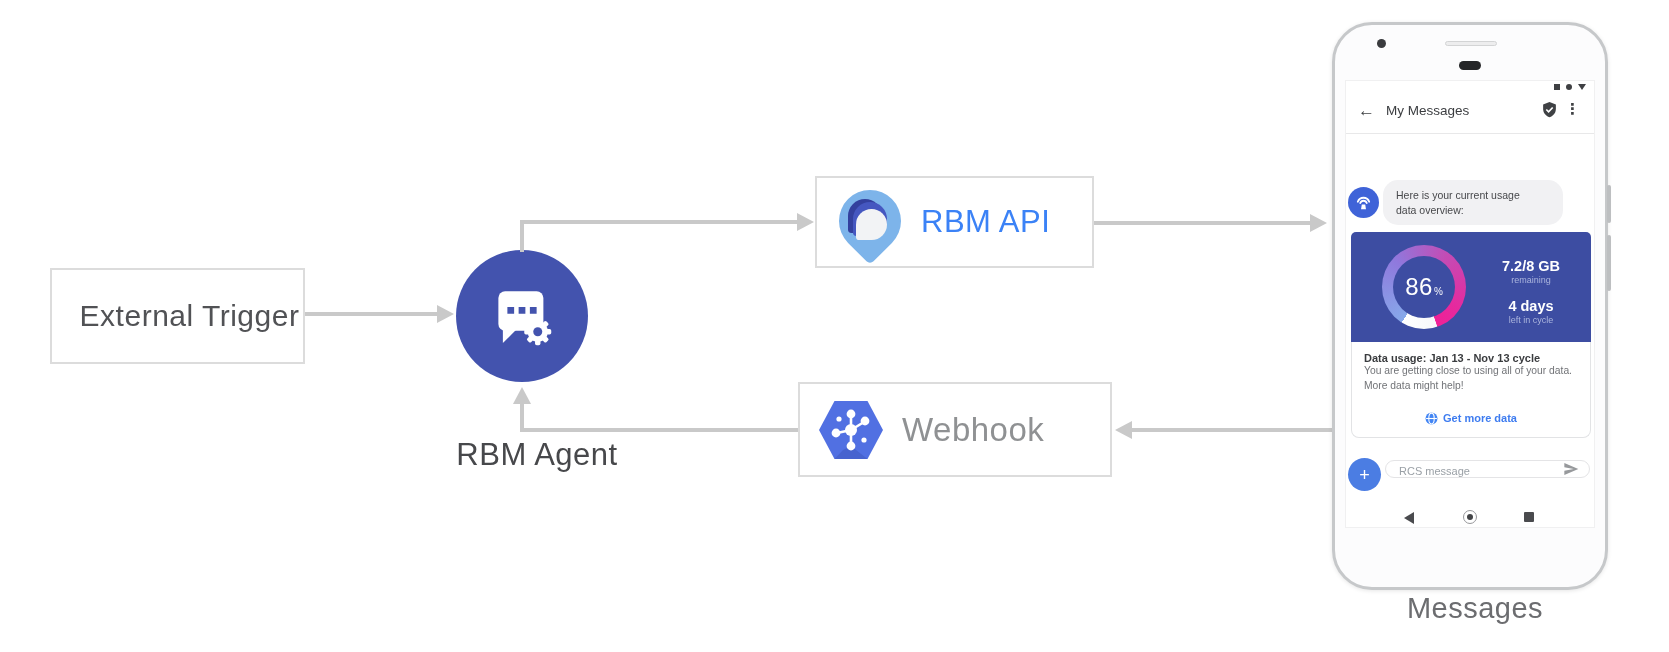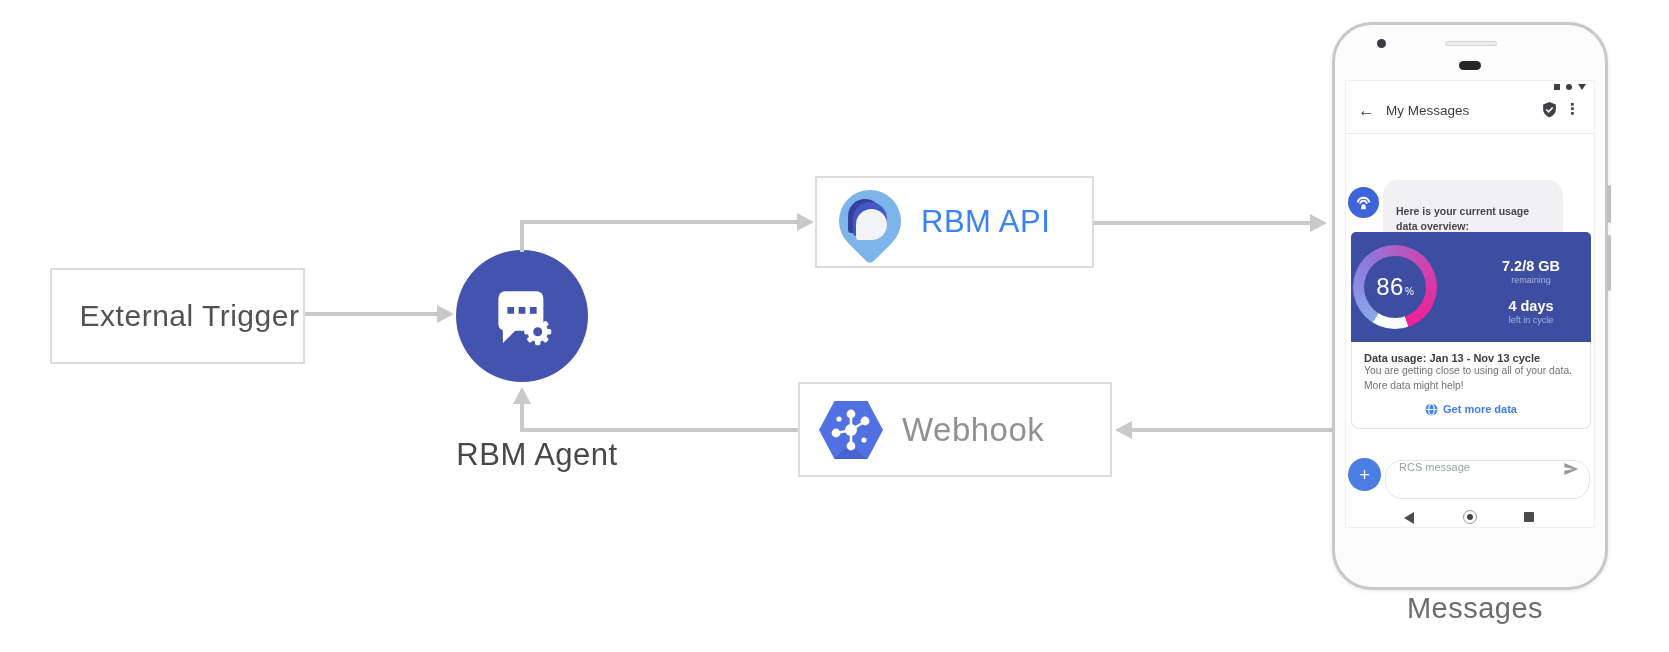--- a/index.html
+++ b/index.html
@@ -49,42 +49,42 @@
   .st-tr { width:0; height:0; border-left:4px solid transparent; border-right:4px solid transparent; border-top:6px solid #3f4043; }
 
   .appbar { position:absolute; top:13px; left:0; right:0; height:40px; }
   .backarrow { position:absolute; left:12px; top:8px; font-size:17px; color:#3f4144; line-height:1; }
   .apptitle { position:absolute; left:40px; top:9px; font-size:13.5px; font-weight:500; color:#3b3d40; }
   .shield { position:absolute; right:36px; top:7px; }
   .menudots { position:absolute; right:14px; top:6px; font-size:15px; font-weight:700; color:#3f4144; }
   .appbar-div { position:absolute; top:52px; left:0; right:0; height:1px; background:#e8e8e9; }
 
   .avatar { position:absolute; left:2px; top:106px; width:31px; height:31px; border-radius:50%; background:#3f63d8; display:flex; align-items:center; justify-content:center; }
-  .bubble { position:absolute; left:37px; top:99px; width:180px; background:#f1f1f3; border-radius:15px; padding:24px 13px; font-size:10.5px; line-height:1.4; color:#47484b;font-weight:bold; }
+  .bubble { position:absolute; left:37px; top:99px; width:180px; background:#f1f1f3; border-radius:15px; padding:8px 13px; font-size:10.5px; line-height:1.4; color:#47484b; }
 
   .rich-card { position:absolute; left:5px; top:151px; width:240px; }
   .rc-blue { position:relative; height:110px; background:#3d4da2; border-radius:5px 5px 0 0; }
-  .donut { position:absolute; left:2px; top:13px; width:84px; height:84px; border-radius:50%;
+  .donut { position:absolute; left:31px; top:13px; width:84px; height:84px; border-radius:50%;
            background:conic-gradient(from 212deg, #87a9ea 0deg, #8f79dd 100deg, #c44bb4 185deg, #e62a9e 270deg, #ef2097 309deg, #f7f8fa 310deg, #ffffff 360deg);
            display:flex; align-items:center; justify-content:center; }
   .donut-in { width:62px; height:62px; border-radius:50%; background:#3d4da2; display:flex; align-items:center; justify-content:center; color:#fff; }
   .pct { font-size:24px; font-weight:400; letter-spacing:.5px; }
   .pctu { font-size:10px; margin-top:9px; margin-left:1px; opacity:.95; }
   .rc-stats { position:absolute; right:4px; top:26px; width:112px; text-align:center; color:#fff; }
   .rc-big { font-size:14.5px; font-weight:700; }
   .rc-sub { font-size:9px; color:#aab4dd; margin-top:1px; }
   .rc-gap { height:13px; }
   .rc-white { background:#fff; border:1px solid #e2e3e5; border-top:none; border-radius:0 0 8px 8px; padding:10px 12px 12px; }
   .rc-title { font-size:11px; font-weight:700; color:#3a3c3f; }
   .rc-body { font-size:10.3px; color:#717377; line-height:1.45; }
-  .rc-link { margin-top:9px; display:flex; align-items:center; justify-content:center; gap:5px; }
+  .rc-link { margin-top:18px; display:flex; align-items:center; justify-content:center; gap:5px; }
   .rc-link span { font-size:11px; font-weight:600; color:#3e7cf0; }
 
   .plusbtn { position:absolute; left:2px; top:377px; width:33px; height:33px; border-radius:50%; background:#4b7de3; color:#fff; display:flex; align-items:center; justify-content:center; font-size:18px; font-weight:500; line-height:1; }
-  .inputpill { position:absolute; left:39px; top:379px; width:205px; height:39px; border:1.5px solid #e4e4e6; border-radius:17px; background:#fff; display:flex; align-items:flex-start; padding:0 10px 0 13px; }
+  .inputpill { position:absolute; left:39px; top:379px; width:205px; height:18px; border:1.5px solid #e4e4e6; border-radius:17px; background:#fff; display:flex; align-items:flex-end; padding:0 10px 0 13px; }
   .inputpill input { border:none; outline:none; flex:1; font-size:11px; color:#5f6368; font-family:inherit; background:transparent; }
   .inputpill input::placeholder { color:#9aa0a6; }
 
   .navbar { position:absolute; left:0; right:0; top:424px; height:24px; }
   .nav-back { position:absolute; left:58px; top:7px; width:0; height:0; border-top:6px solid transparent; border-bottom:6px solid transparent; border-right:10px solid #4a4b4e; }
   .nav-home { position:absolute; left:117px; top:5px; width:14px; height:14px; border-radius:50%; border:1.5px solid #97989b; display:flex; align-items:center; justify-content:center; }
   .nav-home i { display:block; width:6px; height:6px; border-radius:50%; background:#434447; }
   .nav-sq { position:absolute; left:178px; top:7px; width:10px; height:10px; background:#4a4b4e; border-radius:1px; }
 </style>
 </head>

